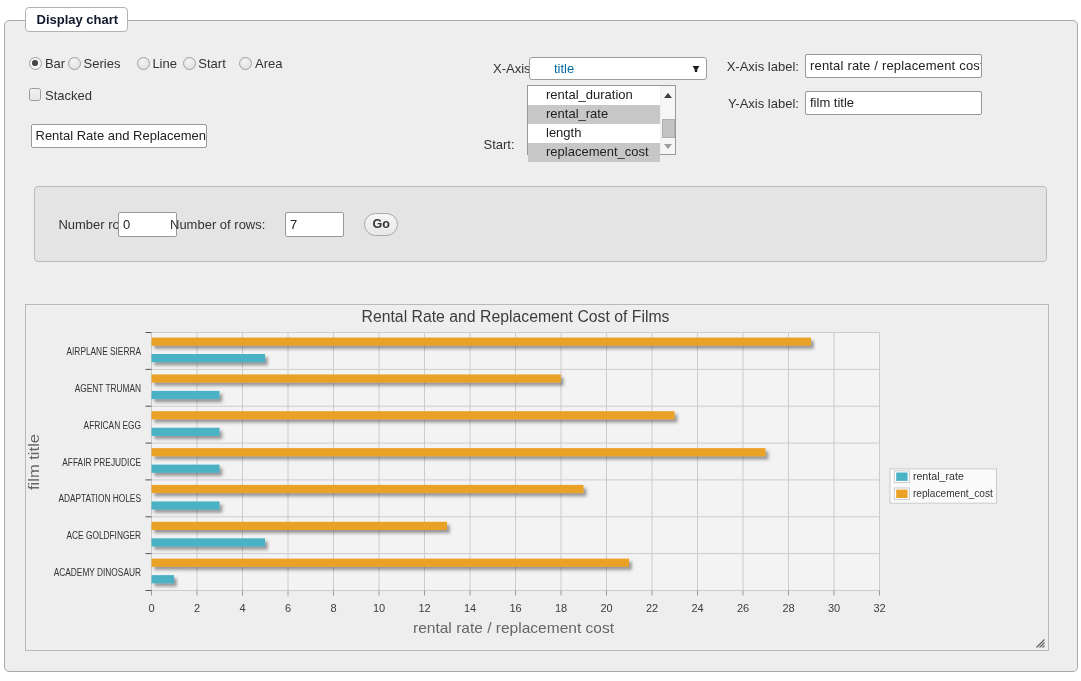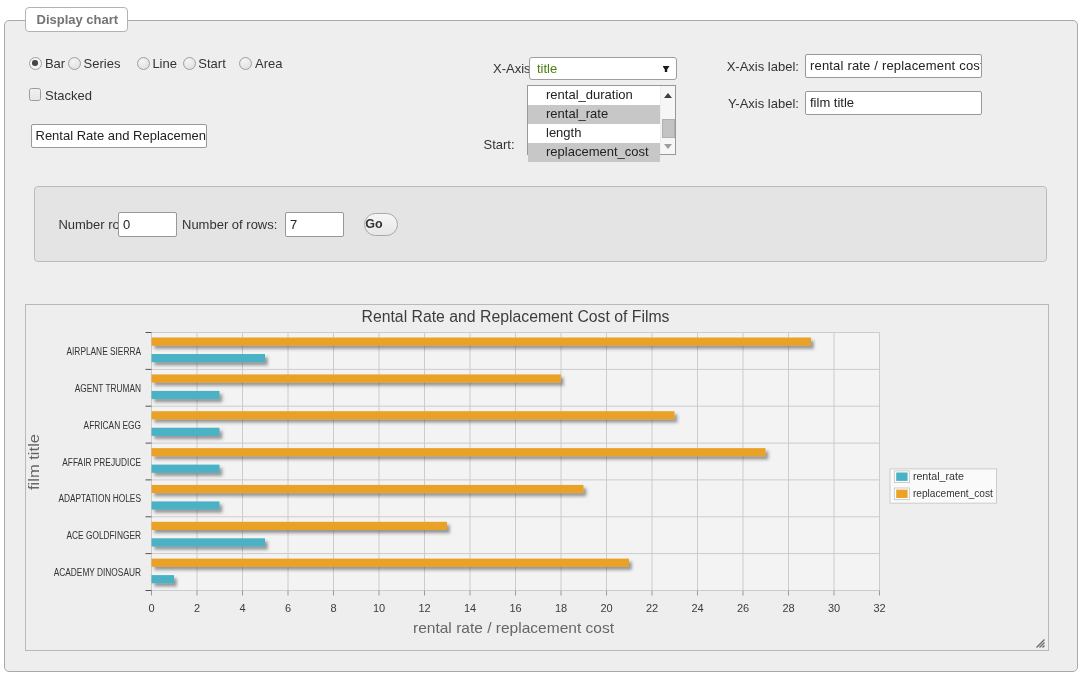--- a/index.html
+++ b/index.html
@@ -1,34 +1,34 @@
 <!DOCTYPE html>
 <html><head><meta charset="utf-8"><style>
 
 *{box-sizing:border-box;margin:0;padding:0}
 body{margin:0;background:#fff;font-family:"Liberation Sans",sans-serif;font-size:13px;color:#333;
  width:1081px;height:681px;position:relative;overflow:hidden}
 .abs{position:absolute}
 #fs{left:4px;top:20px;width:1074px;height:652px;background:#eee;border:1px solid #a9a9a9;border-radius:5px}
 #legendbox{left:24.5px;top:7px;width:103px;height:25px;background:#fff;border:1px solid #b3b3b3;border-radius:4px;
- font-weight:bold;color:#737373;line-height:24px;padding-left:11px;font-size:13px}
+ font-weight:bold;color:#0f172a;line-height:24px;padding-left:11px;font-size:13px}
 .lbl{position:absolute;line-height:15px;color:#333}
 .radio{position:absolute;width:13px;height:13px;border:1px solid #a0a0a0;border-radius:50%;
  background:radial-gradient(circle at 40% 30%,#f4f4f4,#dcdcdc)}
 .radio.on{background:#f5f5f5}
 .radio.on:after{content:"";position:absolute;left:2.7px;top:2.7px;width:5.6px;height:5.6px;border-radius:50%;background:#474747}
 .cb{position:absolute;width:12.5px;height:12.5px;border:1px solid #9c9c9c;background:linear-gradient(#f0f0f0,#e7e7e7);border-radius:2.5px}
 .ti{position:absolute;background:#fff;border:1px solid #989898;border-radius:2px;font-size:13px;color:#222;
  padding:0 0 0 4px;line-height:22px;white-space:nowrap;overflow:hidden}
 #panel{left:33.5px;top:186px;width:1013px;height:75.5px;background:#e4e4e4;border:1px solid #bcbcbc;border-radius:4px}
 #gobtn{left:364.3px;top:213px;width:34px;height:23px;border:1px solid #a8a8a8;border-radius:11.5px;
- background:linear-gradient(#f6f6f6,#e7e7e7);line-height:21px;color:#333;font-size:12.5px;font-weight:bold}
+ background:linear-gradient(#f6f6f6,#e7e7e7);text-align:center;line-height:21px;color:#333;font-size:12.5px;font-weight:bold}
 #chartbox{left:24.5px;top:304px;width:1024px;height:347px;border:1px solid #b9b9b9;background:#eee}
-#xsel{left:529px;top:56.5px;width:148px;height:23.5px;background:#fff;border:1px solid #9d9d9d;border-radius:3px;
- line-height:21.5px;padding-left:7px;color:#4d7c0f}
+#xsel{left:529px;top:56.5px;width:178px;height:23.5px;background:#fff;border:1px solid #9d9d9d;border-radius:3px;
+ line-height:21.5px;padding-left:24px;color:#0369a1}
 #xsel:after{content:"";position:absolute;right:6.5px;top:8.5px;width:7px;height:6px;background:#1a1a1a;clip-path:polygon(0 0,100% 0,67% 60%,67% 100%,33% 100%,33% 60%)}
 #msel{left:527px;top:85px;width:149px;height:70px;background:#fff;border:1px solid #989898}
 .opt{height:19px;line-height:17px;padding-left:18px;color:#222;width:132px}
 .opt.sel{background:#c7c7c7}
 #msb{position:absolute;right:0;top:0;width:15px;height:68px;background:#f6f6f6;border-left:1px solid #ededed}
 #sthumb{position:absolute;left:0.5px;top:33px;width:13px;height:19px;background:#c3c3c3;border:1px solid #b0b0b0}
 .tri-up{position:absolute;left:2.5px;top:7px;width:0;height:0;border:4.5px solid transparent;border-top:none;border-bottom:5px solid #3f3f3f}
 .tri-dn{position:absolute;left:2.5px;top:58px;width:0;height:0;border:4.5px solid transparent;border-bottom:none;border-top:5px solid #9d9d9d}
 
 </style></head><body>
@@ -61,21 +61,21 @@
       <div class="tri-dn"></div>
     </div>
   </div>
 <div class="lbl" style="left:726.7px;top:59px">X-Axis label:</div>
 <div class="ti abs" style="left:805px;top:54px;width:177px;height:24px;letter-spacing:.18px">rental rate / replacement cost</div>
 <div class="lbl" style="left:727.9px;top:96px">Y-Axis label:</div>
 <div class="ti abs" style="left:805px;top:91px;width:177px;height:24px">film title</div>
 <div id="panel" class="abs"></div>
 <div class="lbl" style="left:58.4px;top:217px">Number row:</div>
 <div class="ti abs" style="left:118px;top:212px;width:59px;height:25px;line-height:23px">0</div>
-<div class="lbl" style="left:182px;top:217px">Number of rows:</div>
+<div class="lbl" style="left:170px;top:217px">Number of rows:</div>
 <div class="ti abs" style="left:285px;top:212px;width:59px;height:25px;line-height:23px">7</div>
 <div id="gobtn" class="abs">Go</div>
 <div id="chartbox" class="abs">
 <svg width="1024" height="347" style="position:absolute;left:0;top:0">
 <defs>
         <filter id="bsh" x="-20%" y="-50%" width="140%" height="220%">
           <feDropShadow dx="2.8" dy="3.2" stdDeviation="1.7" flood-color="#3c3c3c" flood-opacity="0.5"></feDropShadow>
         </filter>
       </defs>
 <rect x="125.5" y="27.5" width="728.0" height="258.0" fill="#f3f3f3"></rect>

